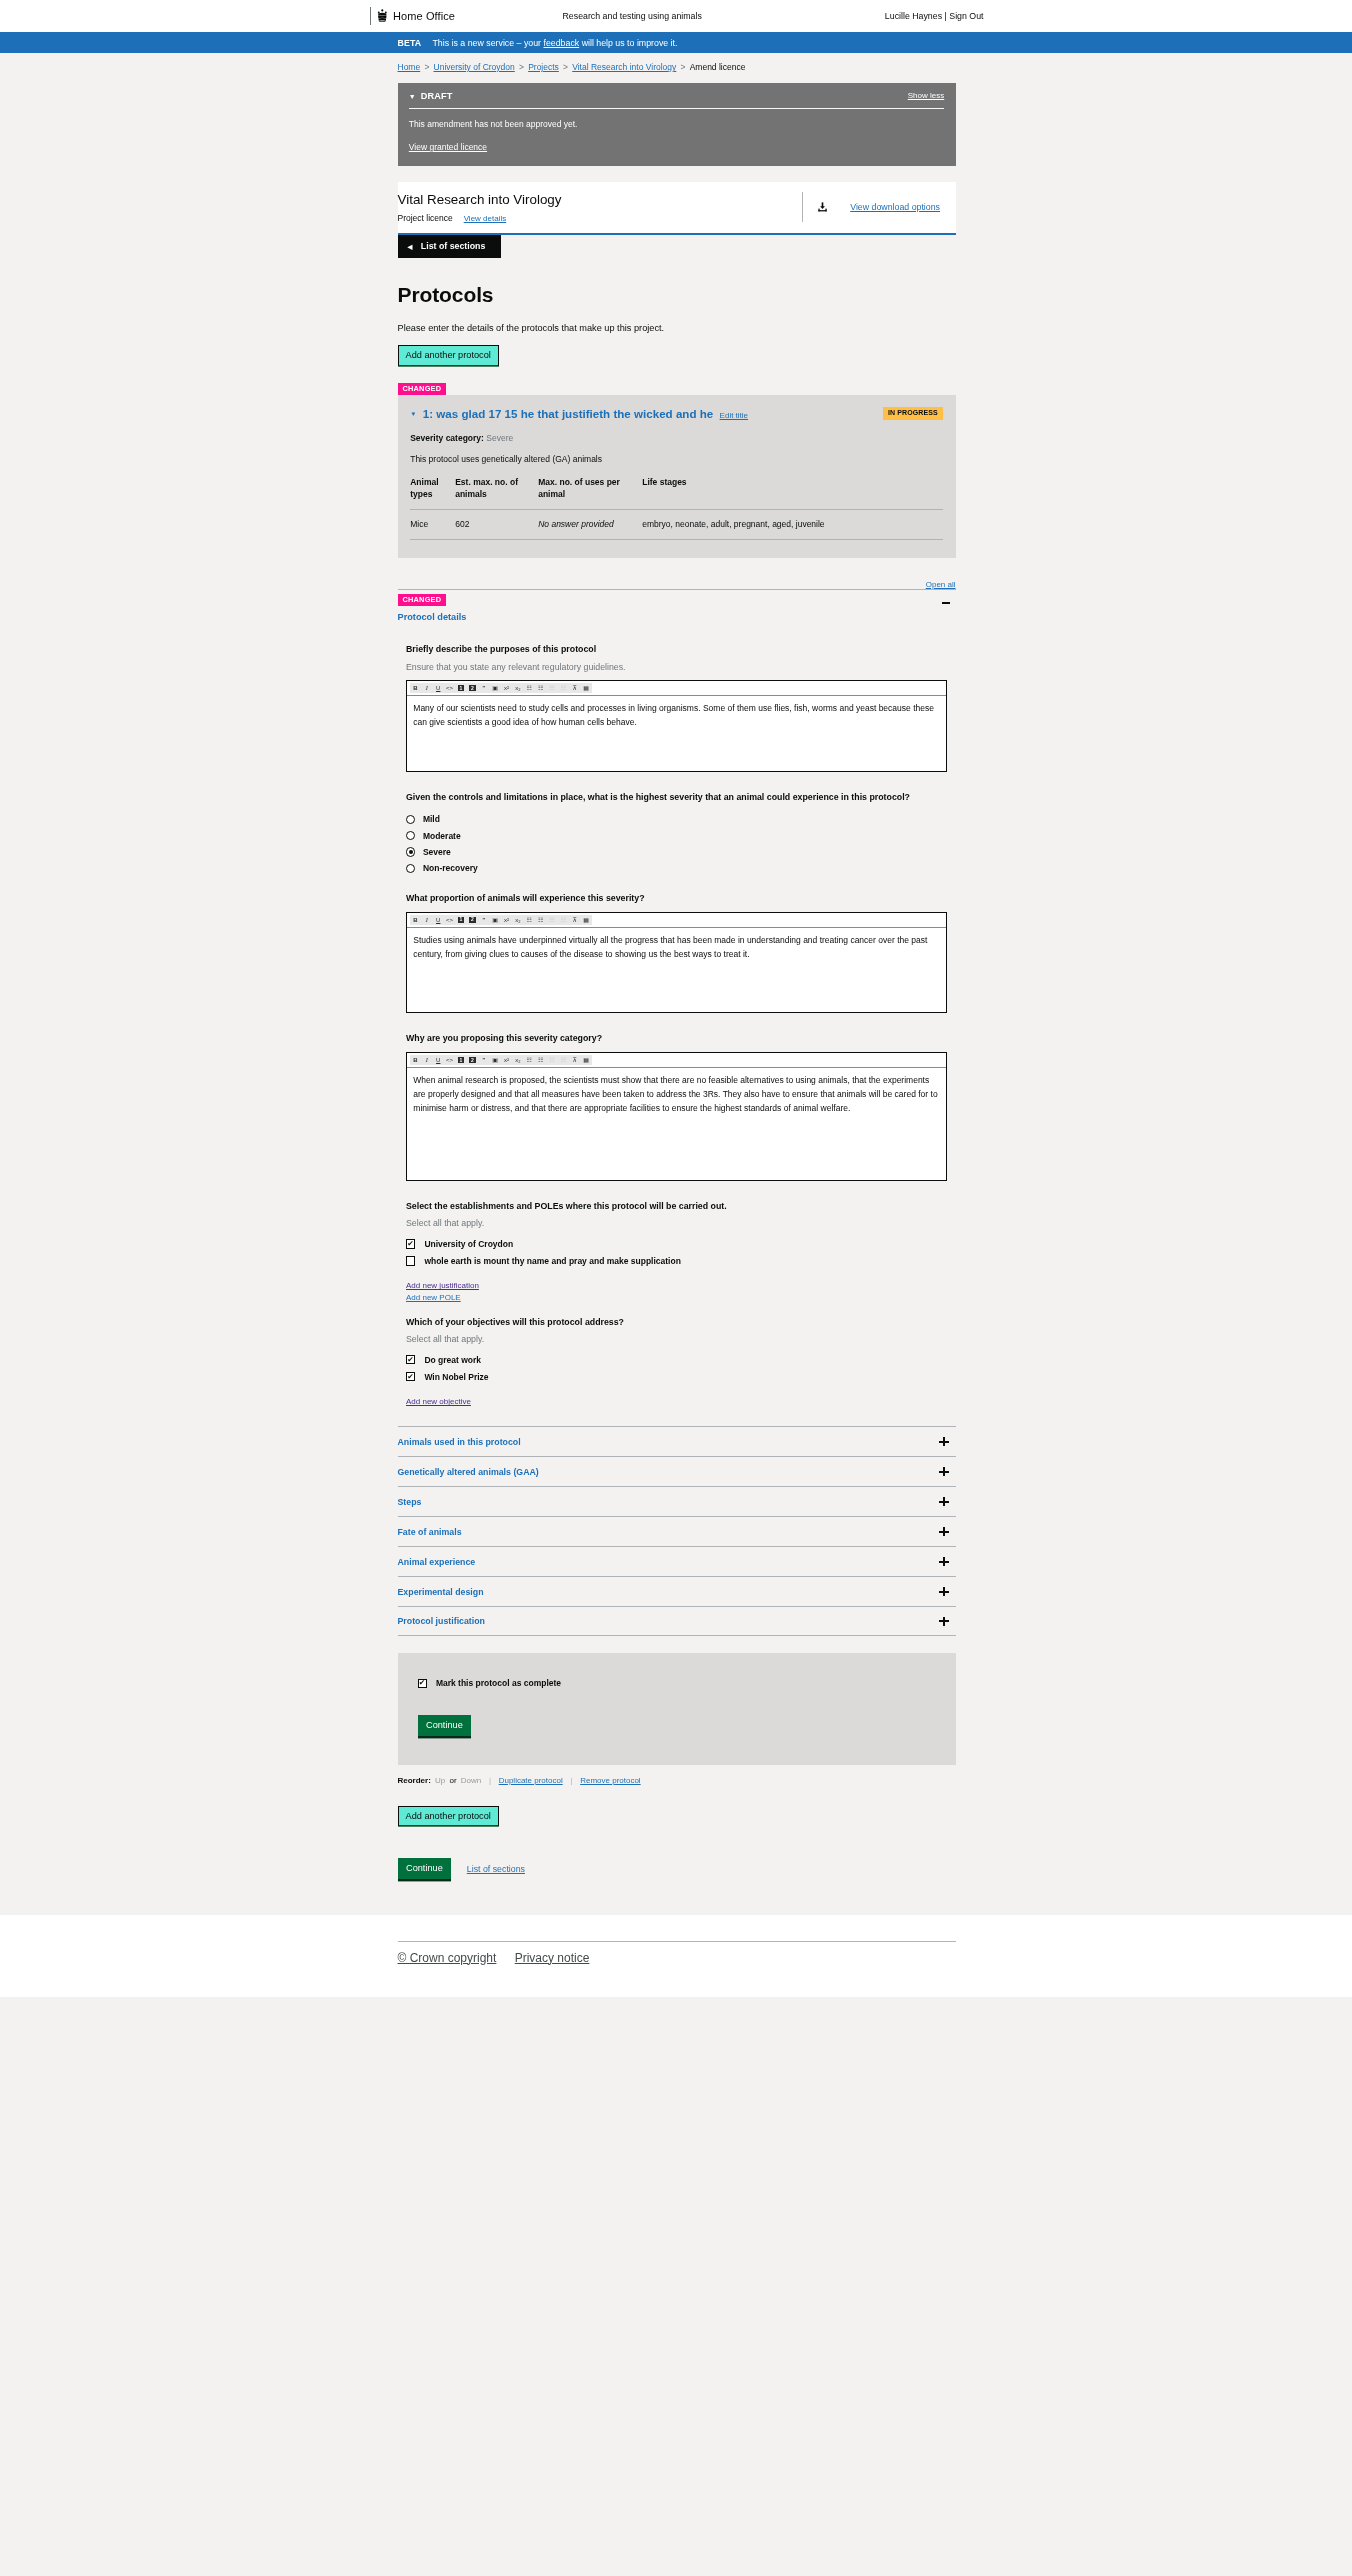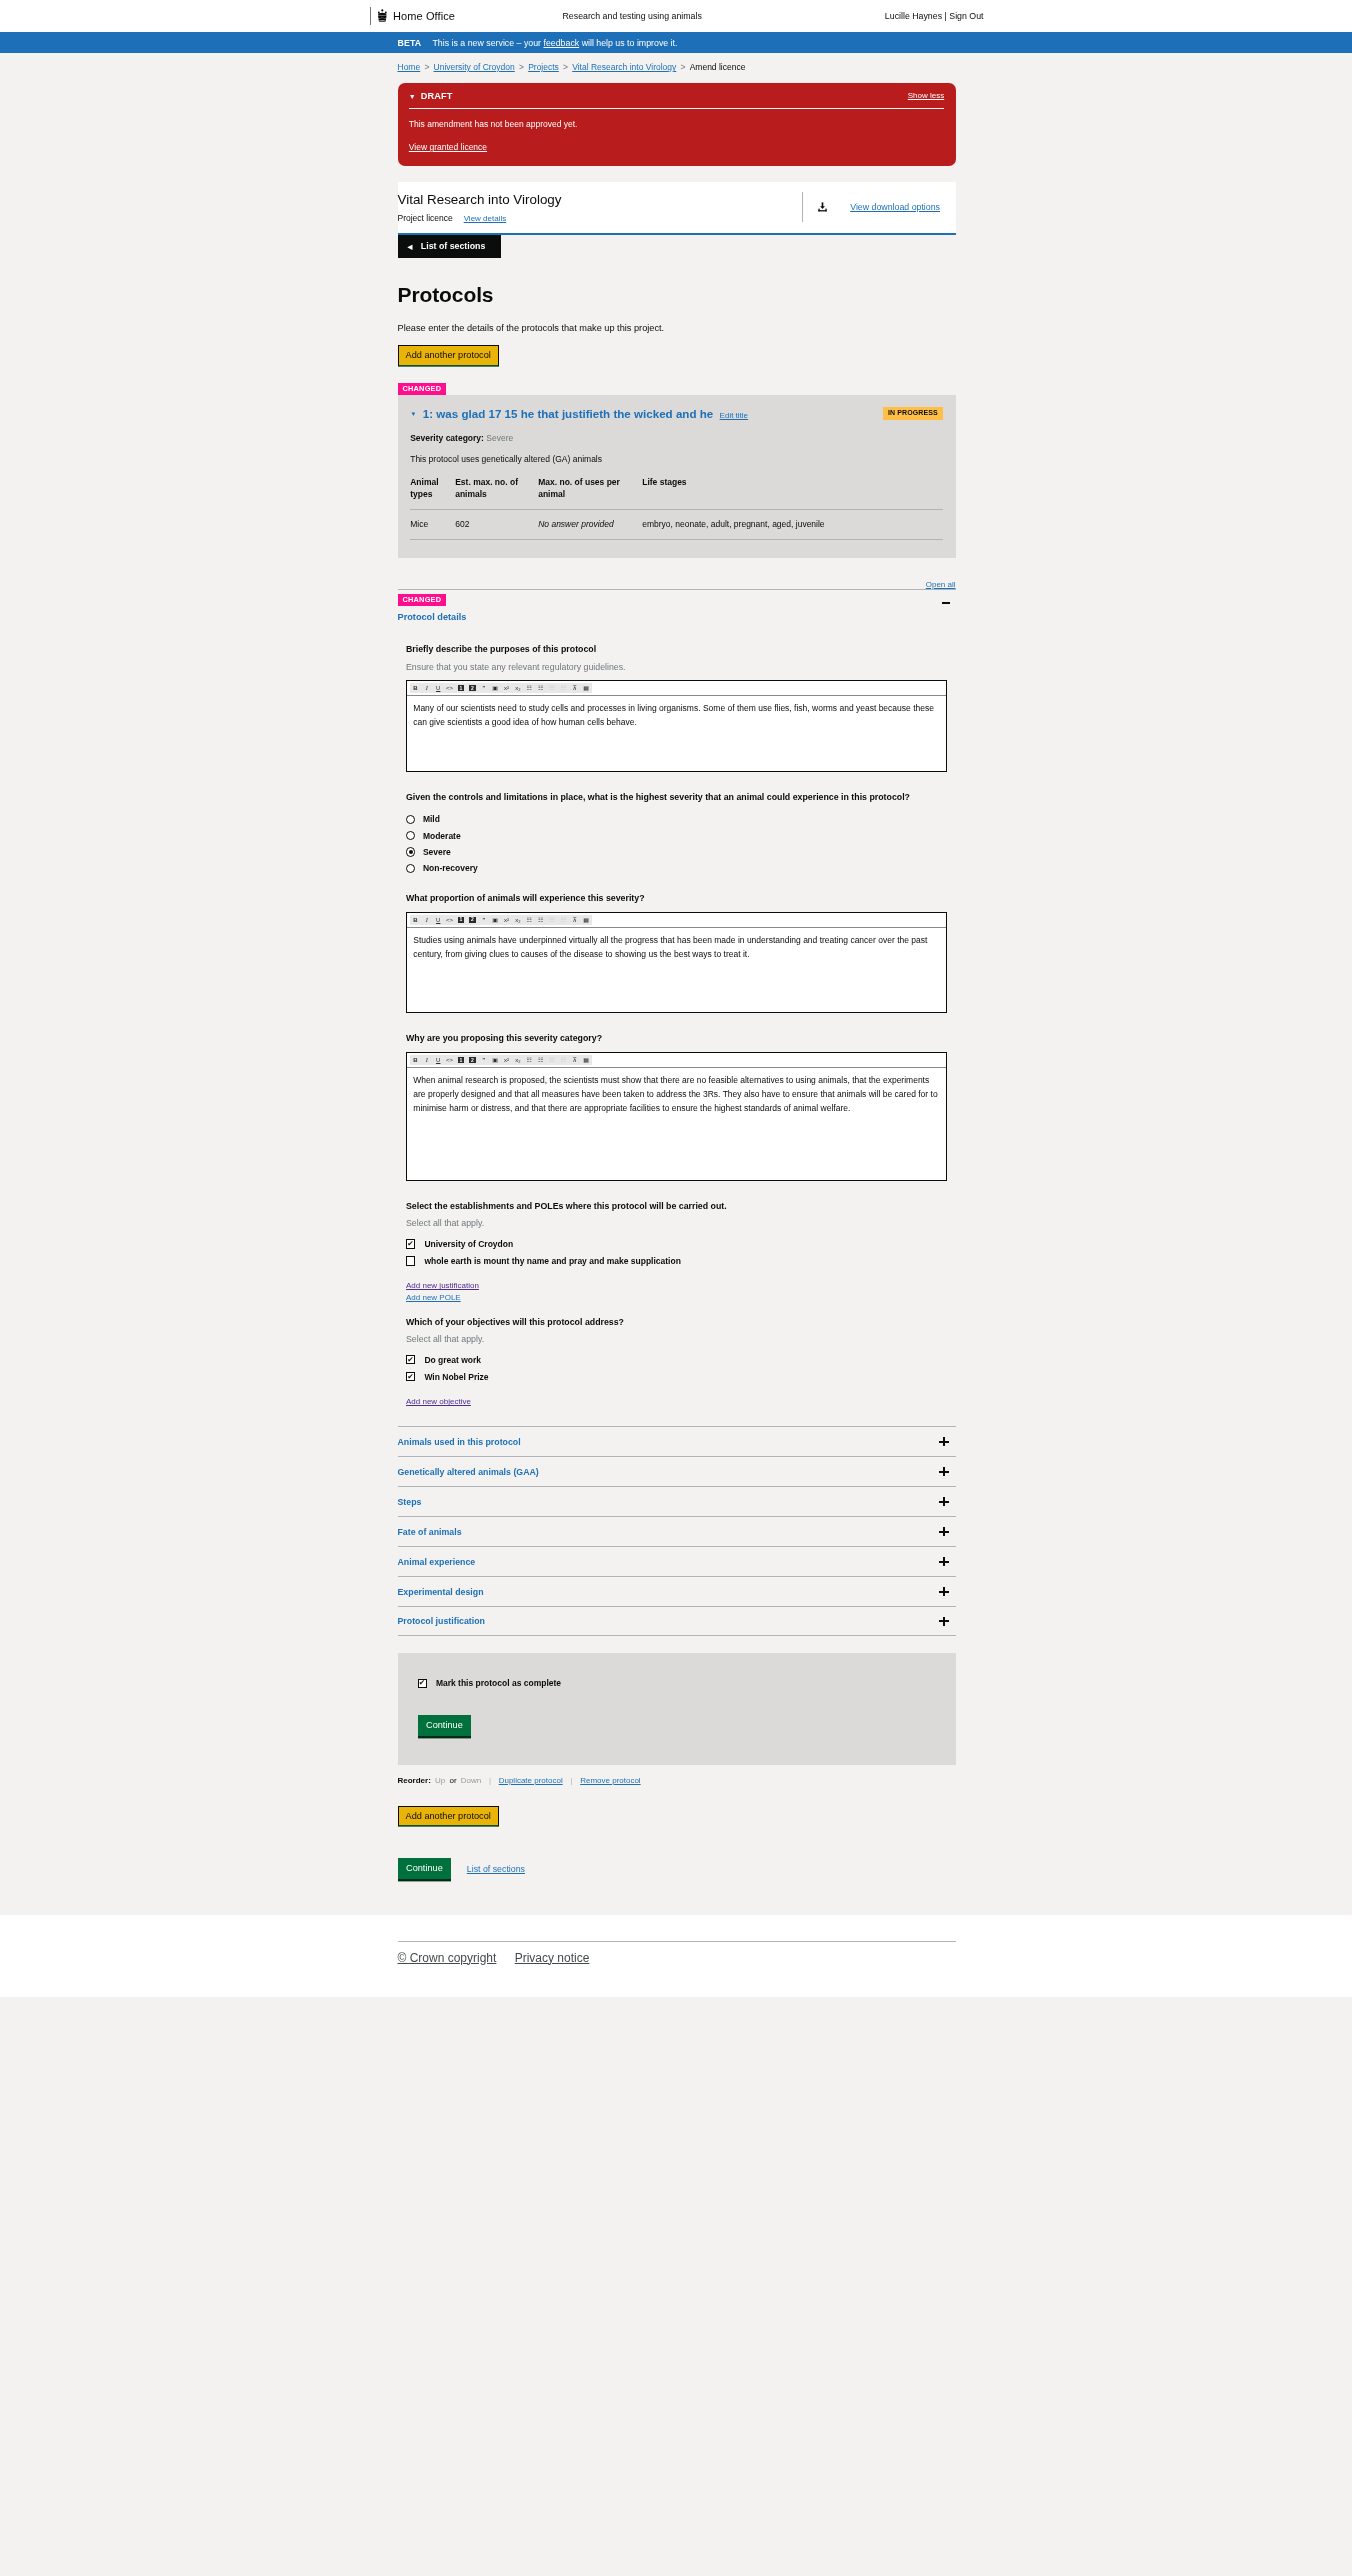--- a/index.html
+++ b/index.html
@@ -72,24 +72,23 @@
     font-size: 8.5px;
   }
   .crumbs .sep { color:#6f777b; margin: 0 4.2px; }
   .crumbs .cur { color:#0b0c0c; }
 
   
   .col { width: 614px; margin: 0 auto; position: relative; }
 
   
   .draft {
-    background:#b91c1c; color:#fff;
+    background:#737373; color:#fff;
     margin: 2.8px 28px 0 28px;
     padding: 7.7px 11.3px 14px 11.3px;
-    border-radius: 7px;
   }
   .draft-head { display:flex; align-items:flex-start; }
   .draft-title { font-weight:700; font-size:9.2px; letter-spacing:0.1px; display:flex; align-items:center; gap:5px;}
   .tri { font-size: 7px; line-height: 1; }
   .draft-showless { margin-left:auto; font-size:8px; color:#fff; text-decoration: underline; cursor:pointer;}
   .draft-rule { height:0.7px; background:#fff; margin: 7px 0 10px 0; opacity:.95;}
   .draft-body { font-size: 8.5px; margin-bottom: 11.3px;}
   .draft-link { font-size: 8.5px; color:#fff; text-decoration: underline; cursor:pointer;}
 
   
@@ -126,21 +125,21 @@
   }
   .sections-btn .tri-l { font-size: 6.3px; }
 
   
   .main { padding: 0 28px; }
   h1.page-title { font-size: 21px; font-weight:700; margin: 25px 0 0 0; letter-spacing:-0.1px; }
   .intro { font-size: 9.2px; margin: 15.5px 0 0 0; }
 
   .btn-secondary {
     display:inline-block;
-    background:#eab308;
+    background:#5eead4;
     border: 0.7px solid #0b0c0c;
     border-bottom: 1.4px solid #0b4f24;
     box-shadow: 0 0.7px 0 #0b4f24;
     font-size: 9.2px;
     padding: 4.2px 7px 4.2px 7px;
     margin-top: 12.7px;
     cursor:pointer;
     font-family:"Liberation Sans", sans-serif;
     color:#0b0c0c;
   }

